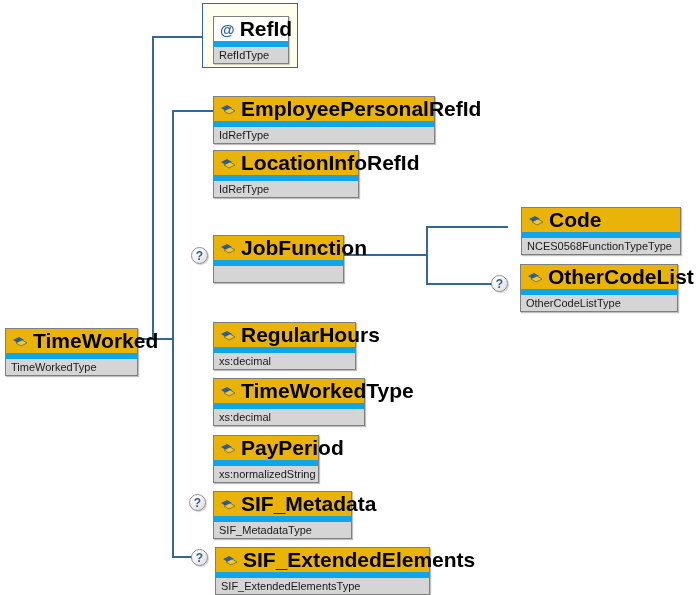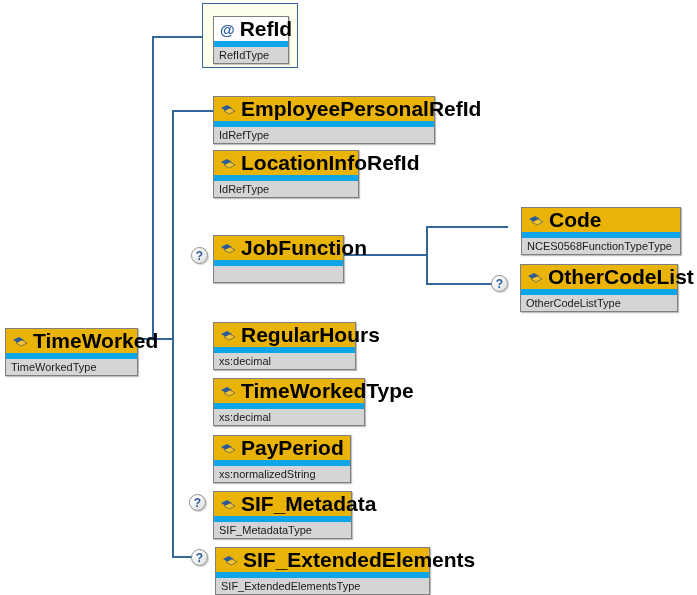--- a/index.html
+++ b/index.html
@@ -217,21 +217,21 @@
         <svg width="16" height="11" viewBox="0 0 16 11">
           <polygon points="1,4 7,1 12,4 6,7" fill="#2a5d9c"></polygon>
           <polygon points="4,7 10,4 15,7 9,10" fill="#f5c431" stroke="#123b73" stroke-width="0.5"></polygon>
         </svg>
       </span>
       <span class="el-name">TimeWorkedType</span>
     </div>
     <div class="node-type">xs:decimal</div>
   </div>
 
-  <div class="node" style="left:213px; top:435px; width:138px">
+  <div class="node" style="left:213px; top:435px; width:106px">
     <div class="node-title">
       <span class="el-icon">
         <svg width="16" height="11" viewBox="0 0 16 11">
           <polygon points="1,4 7,1 12,4 6,7" fill="#2a5d9c"></polygon>
           <polygon points="4,7 10,4 15,7 9,10" fill="#f5c431" stroke="#123b73" stroke-width="0.5"></polygon>
         </svg>
       </span>
       <span class="el-name">PayPeriod</span>
     </div>
     <div class="node-type">xs:normalizedString</div>

